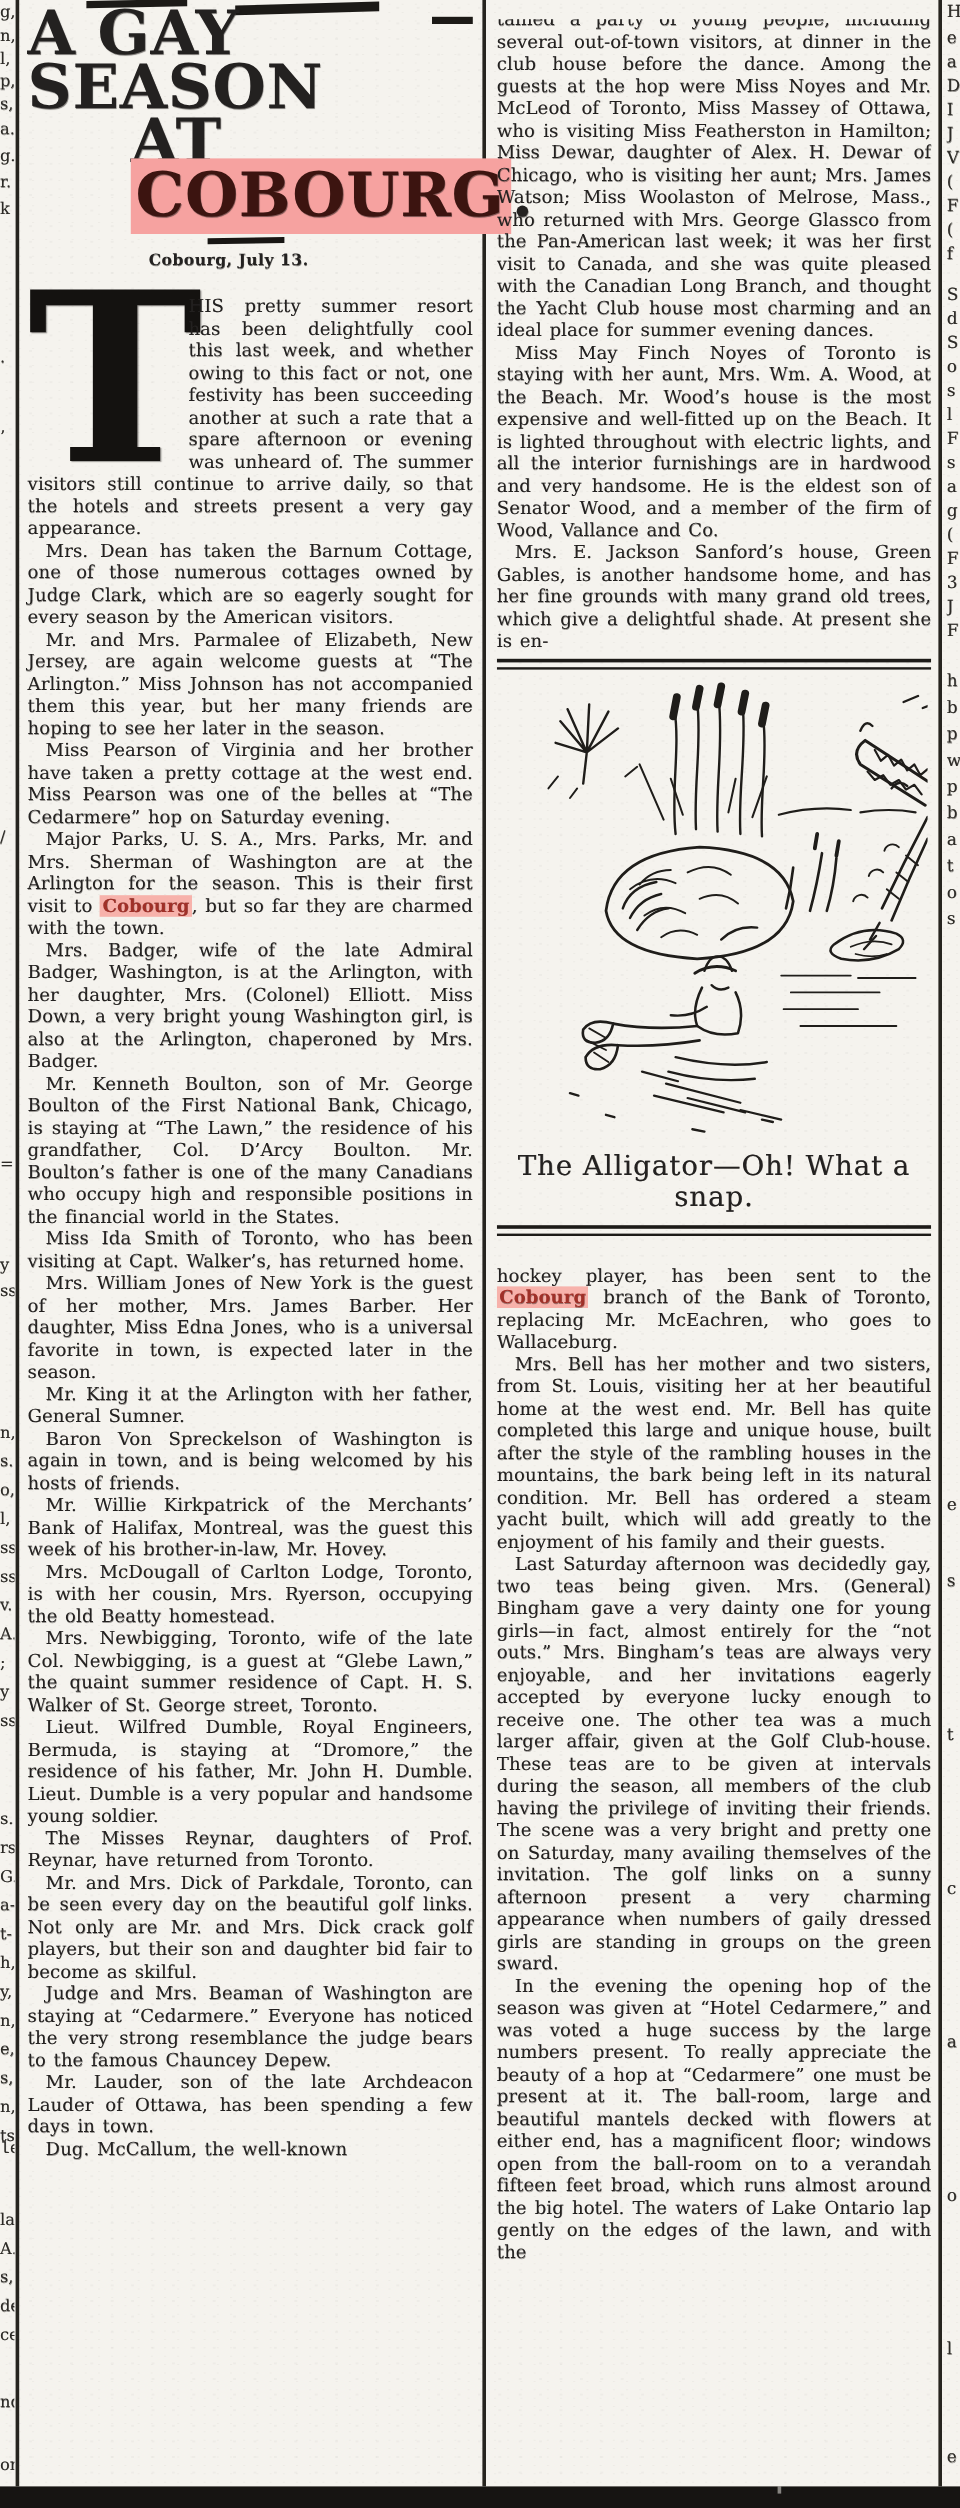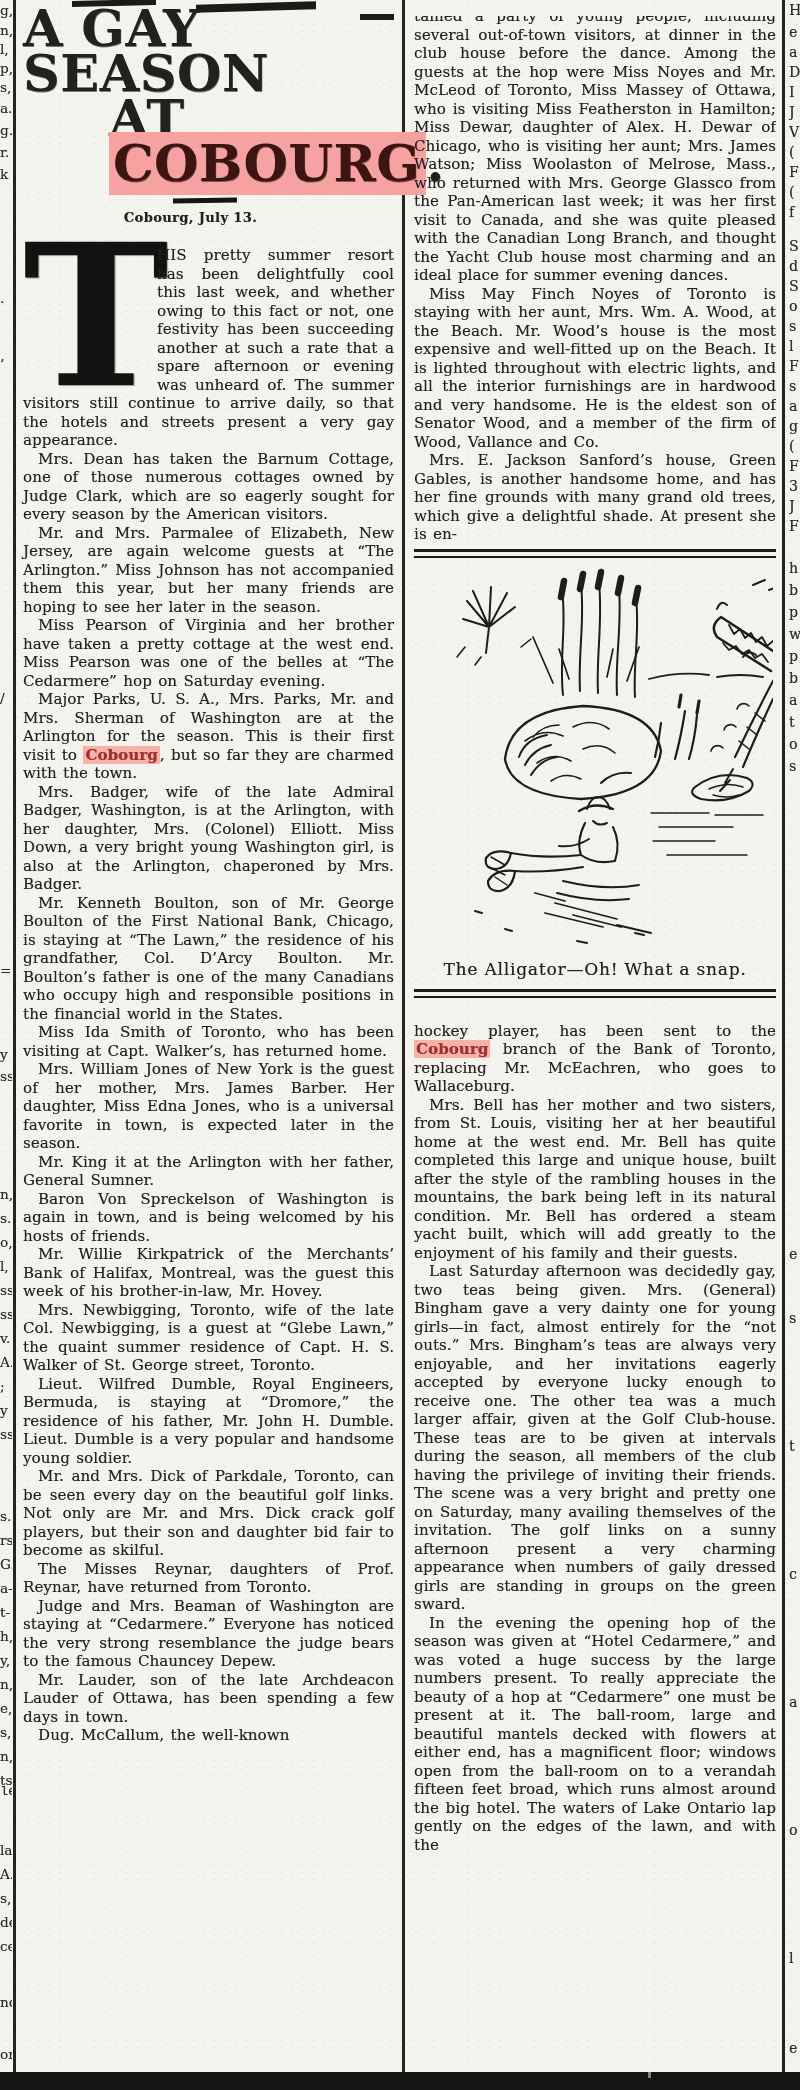--- a/index.html
+++ b/index.html
@@ -46,21 +46,21 @@
   .paras p{margin:0;text-indent:15px;font-size:15px;line-height:18.5px;text-align:justify;
     word-spacing:1.5px;letter-spacing:.1px;
     text-shadow:.35px .35px .35px rgba(35,32,28,.42);}
   .paras p:first-child{text-indent:0;}
   .paras .hl{background:#f7b2ab;color:#a03028;font-weight:bold;padding:0 2px;}
   .rtop{margin-top:-9px;}
   
   figure.illustration{margin:5px 0 24px;padding:0;}
   .rule2{height:4px;border-top:3px solid #1d1b18;border-bottom:2px solid #1d1b18;}
   figure.illustration svg{display:block;margin:3px auto 0;}
-  figcaption{text-align:center;font-size:17px;letter-spacing:.8px;margin:6px 0 10px;
+  figcaption{text-align:center;font-size:23px;letter-spacing:.8px;margin:6px 0 10px;
     text-shadow:.35px .35px .4px rgba(30,28,24,.5);}
   .bottom-bar{position:absolute;left:0;top:2072px;width:800px;height:18px;background:#161412;}
   .bottom-bar .nick{position:absolute;left:648px;top:0;width:3px;height:6px;background:#f5f3ee;opacity:.5;}
   .sk{stroke:#1f1d1a;fill:none;stroke-linecap:round;stroke-linejoin:round;}
 </style>
 </head>
 <body>
 
 <div class="clip">
 
@@ -135,24 +135,25 @@
         <p>Mr. and Mrs. Parmalee of Elizabeth, New Jersey, are again welcome guests at “The Arlington.” Miss Johnson has not accompanied them this year, but her many friends are hoping to see her later in the season.</p>
         <p>Miss Pearson of Virginia and her brother have taken a pretty cottage at the west end. Miss Pearson was one of the belles at “The Cedarmere” hop on Saturday evening.</p>
         <p><span>Major Parks, U. S. A., Mrs. Parks, Mr. and Mrs. Sherman of Washington are at the Arlington for the season. This is their first visit to </span><span class="hl">Cobourg</span><span>, but so far they are charmed with the town.</span></p>
         <p>Mrs. Badger, wife of the late Admiral Badger, Washington, is at the Arlington, with her daughter, Mrs. (Colonel) Elliott. Miss Down, a very bright young Washington girl, is also at the Arlington, chaperoned by Mrs. Badger.</p>
         <p>Mr. Kenneth Boulton, son of Mr. George Boulton of the First National Bank, Chicago, is staying at “The Lawn,” the residence of his grandfather, Col. D’Arcy Boulton. Mr. Boulton’s father is one of the many Canadians who occupy high and responsible positions in the financial world in the States.</p>
         <p>Miss Ida Smith of Toronto, who has been visiting at Capt. Walker’s, has returned home.</p>
         <p>Mrs. William Jones of New York is the guest of her mother, Mrs. James Barber. Her daughter, Miss Edna Jones, who is a universal favorite in town, is expected later in the season.</p>
         <p>Mr. King it at the Arlington with her father, General Sumner.</p>
         <p>Baron Von Spreckelson of Washington is again in town, and is being welcomed by his hosts of friends.</p>
         <p>Mr. Willie Kirkpatrick of the Merchants’ Bank of Halifax, Montreal, was the guest this week of his brother-in-law, Mr. Hovey.</p>
+        <p>Mrs. McDougall of Carlton Lodge, Toronto, is with her cousin, Mrs. Ryerson, occupying the old Beatty homestead.</p>
         <p>Mrs. Newbigging, Toronto, wife of the late Col. Newbigging, is a guest at “Glebe Lawn,” the quaint summer residence of Capt. H. S. Walker of St. George street, Toronto.</p>
         <p>Lieut. Wilfred Dumble, Royal Engineers, Bermuda, is staying at “Dromore,” the residence of his father, Mr. John H. Dumble. Lieut. Dumble is a very popular and handsome young soldier.</p>
+        <p>The Misses Reynar, daughters of Prof. Reynar, have returned from Toronto.</p>
         <p>Mr. and Mrs. Dick of Parkdale, Toronto, can be seen every day on the beautiful golf links. Not only are Mr. and Mrs. Dick crack golf players, but their son and daughter bid fair to become as skilful.</p>
-        <p>The Misses Reynar, daughters of Prof. Reynar, have returned from Toronto.</p>
         <p>Judge and Mrs. Beaman of Washington are staying at “Cedarmere.” Everyone has noticed the very strong resemblance the judge bears to the famous Chauncey Depew.</p>
         <p>Mr. Lauder, son of the late Archdeacon Lauder of Ottawa, has been spending a few days in town.</p>
         <p>Dug. McCallum, the well-known</p>
       </div>
   </div>
 
   <div class="col-right">
     <div class="paras rtop">
         <p>tained a party of young people, including several out-of-town visitors, at dinner in the club house before the dance. Among the guests at the hop were Miss Noyes and Mr. McLeod of Toronto, Miss Massey of Ottawa, who is visiting Miss Featherston in Hamilton; Miss Dewar, daughter of Alex. H. Dewar of Chicago, who is visiting her aunt; Mrs. James Watson; Miss Woolaston of Melrose, Mass., who returned with Mrs. George Glassco from the Pan-American last week; it was her first visit to Canada, and she was quite pleased with the Canadian Long Branch, and thought the Yacht Club house most charming and an ideal place for summer evening dances.</p>
         <p>Miss May Finch Noyes of Toronto is staying with her aunt, Mrs. Wm. A. Wood, at the Beach. Mr. Wood’s house is the most expensive and well-fitted up on the Beach. It is lighted throughout with electric lights, and all the interior furnishings are in hardwood and very handsome. He is the eldest son of Senator Wood, and a member of the firm of Wood, Vallance and Co.</p>

